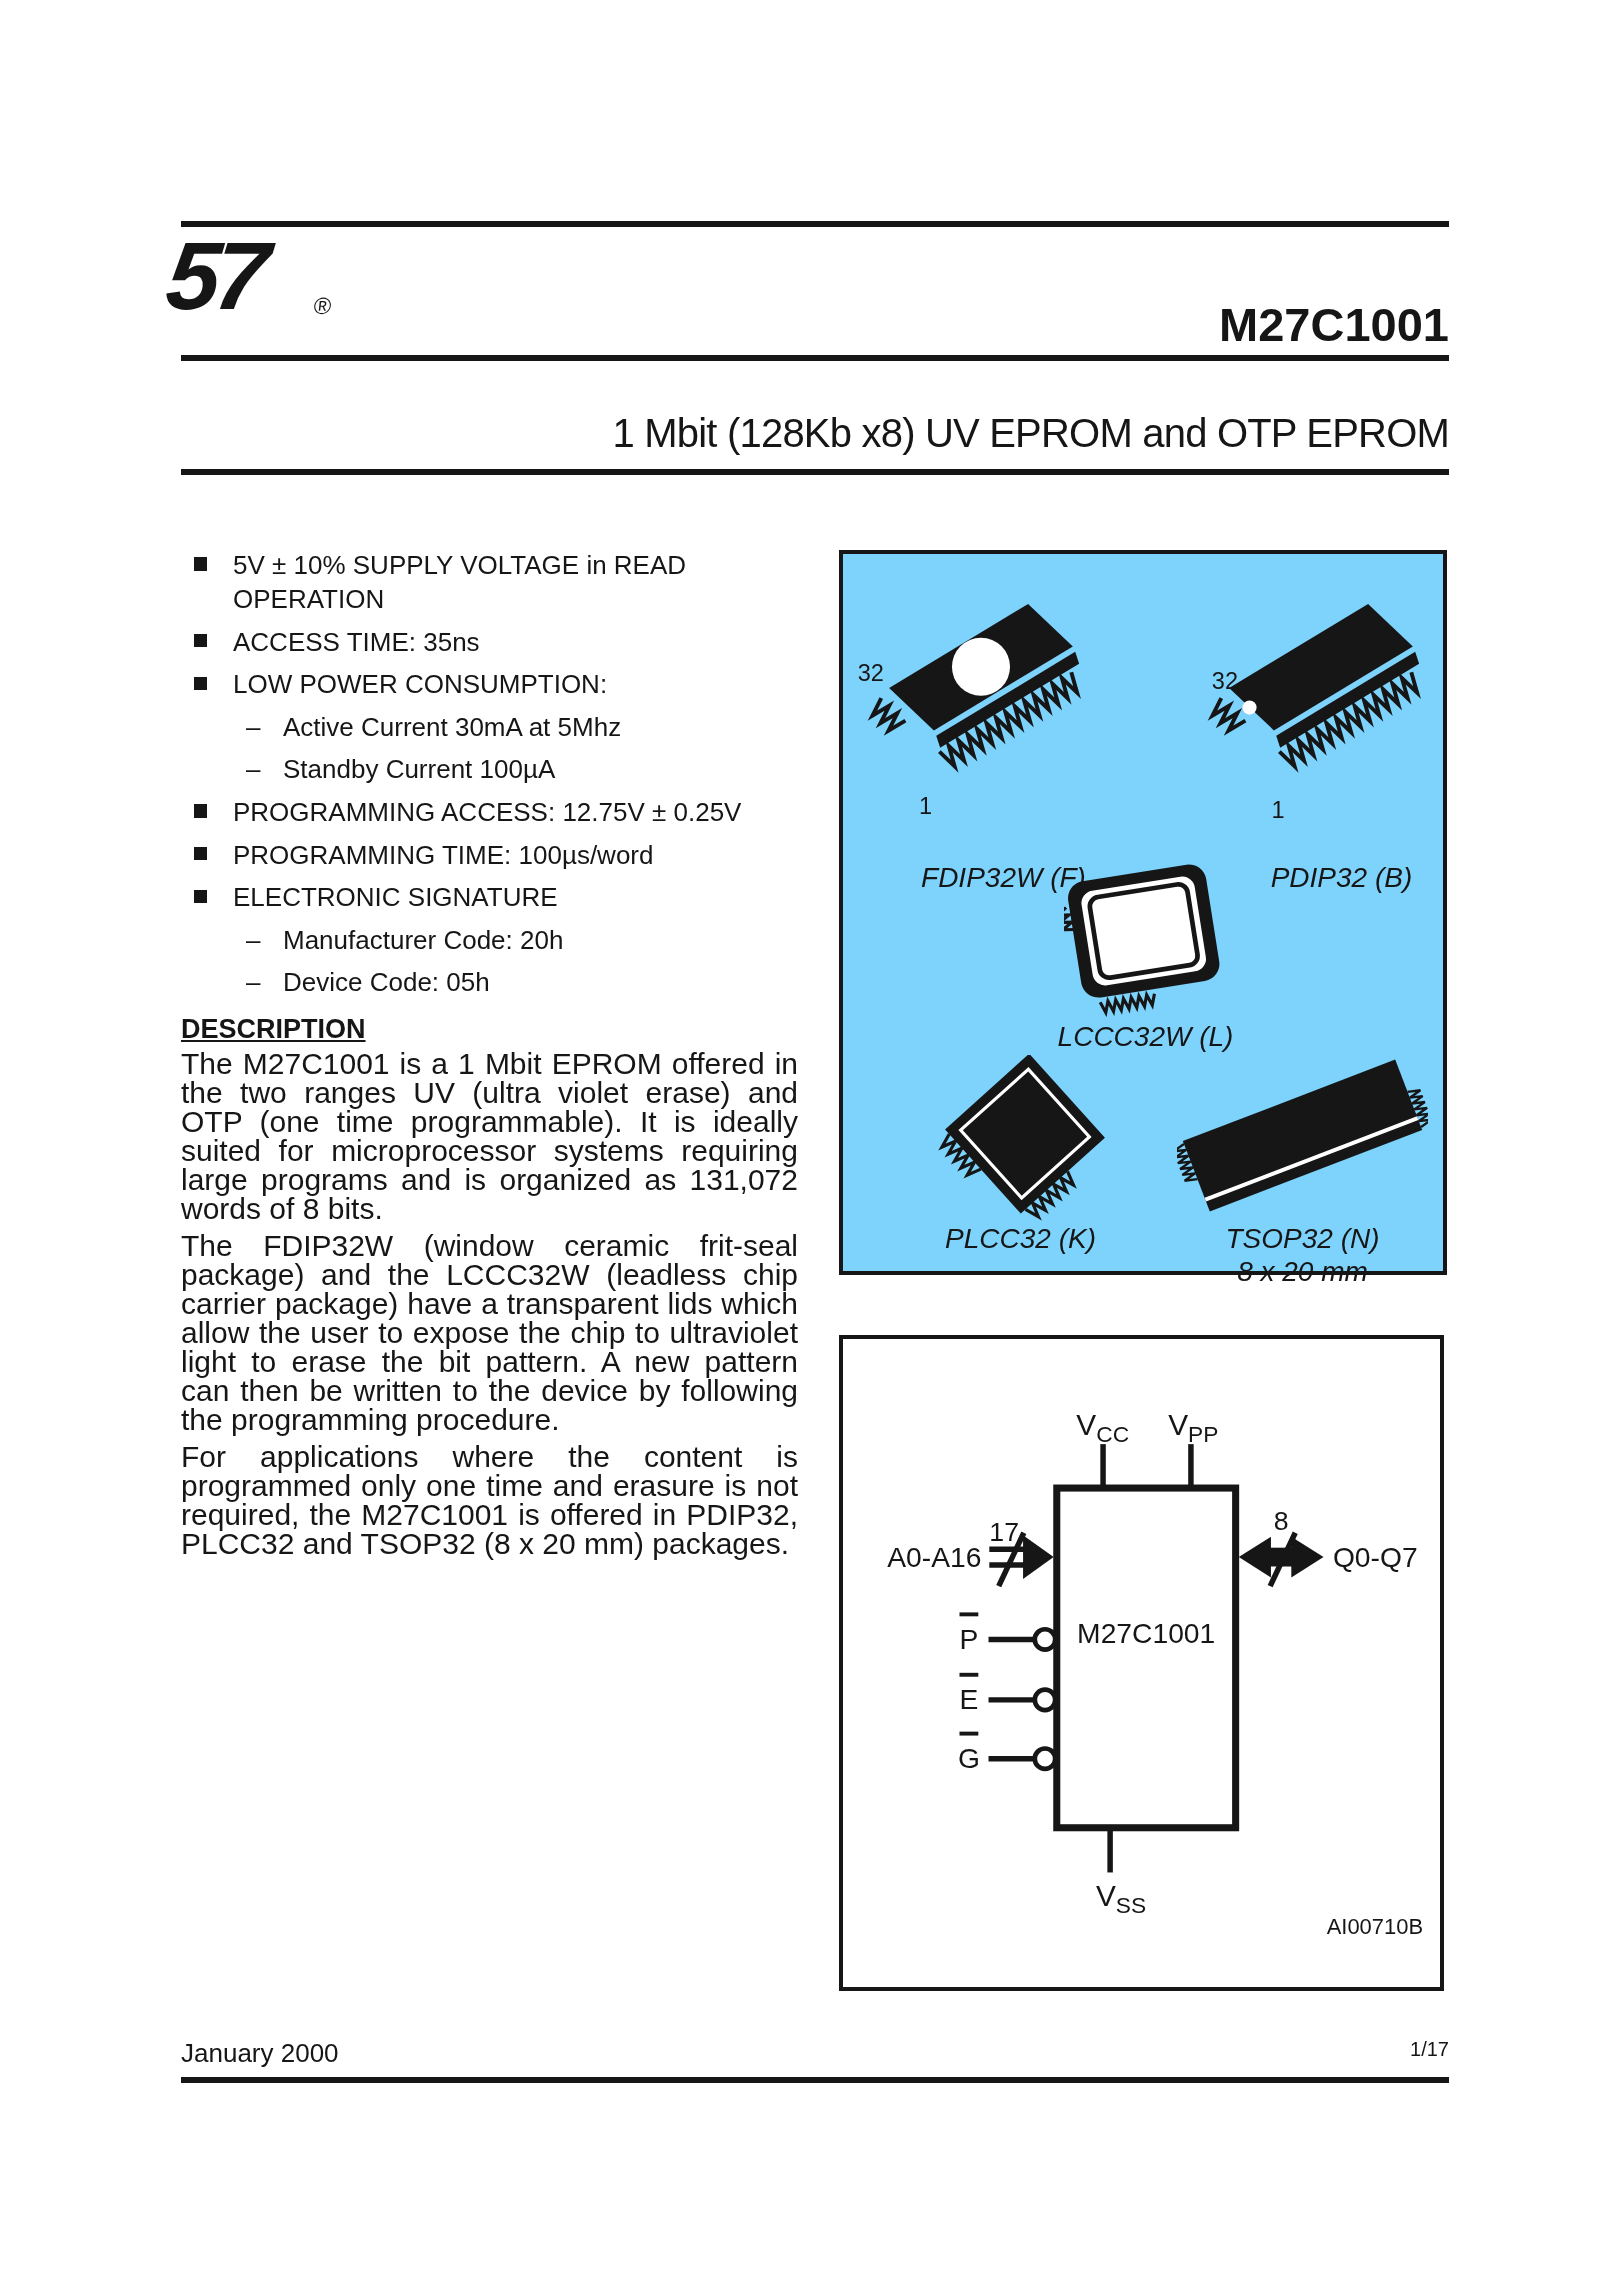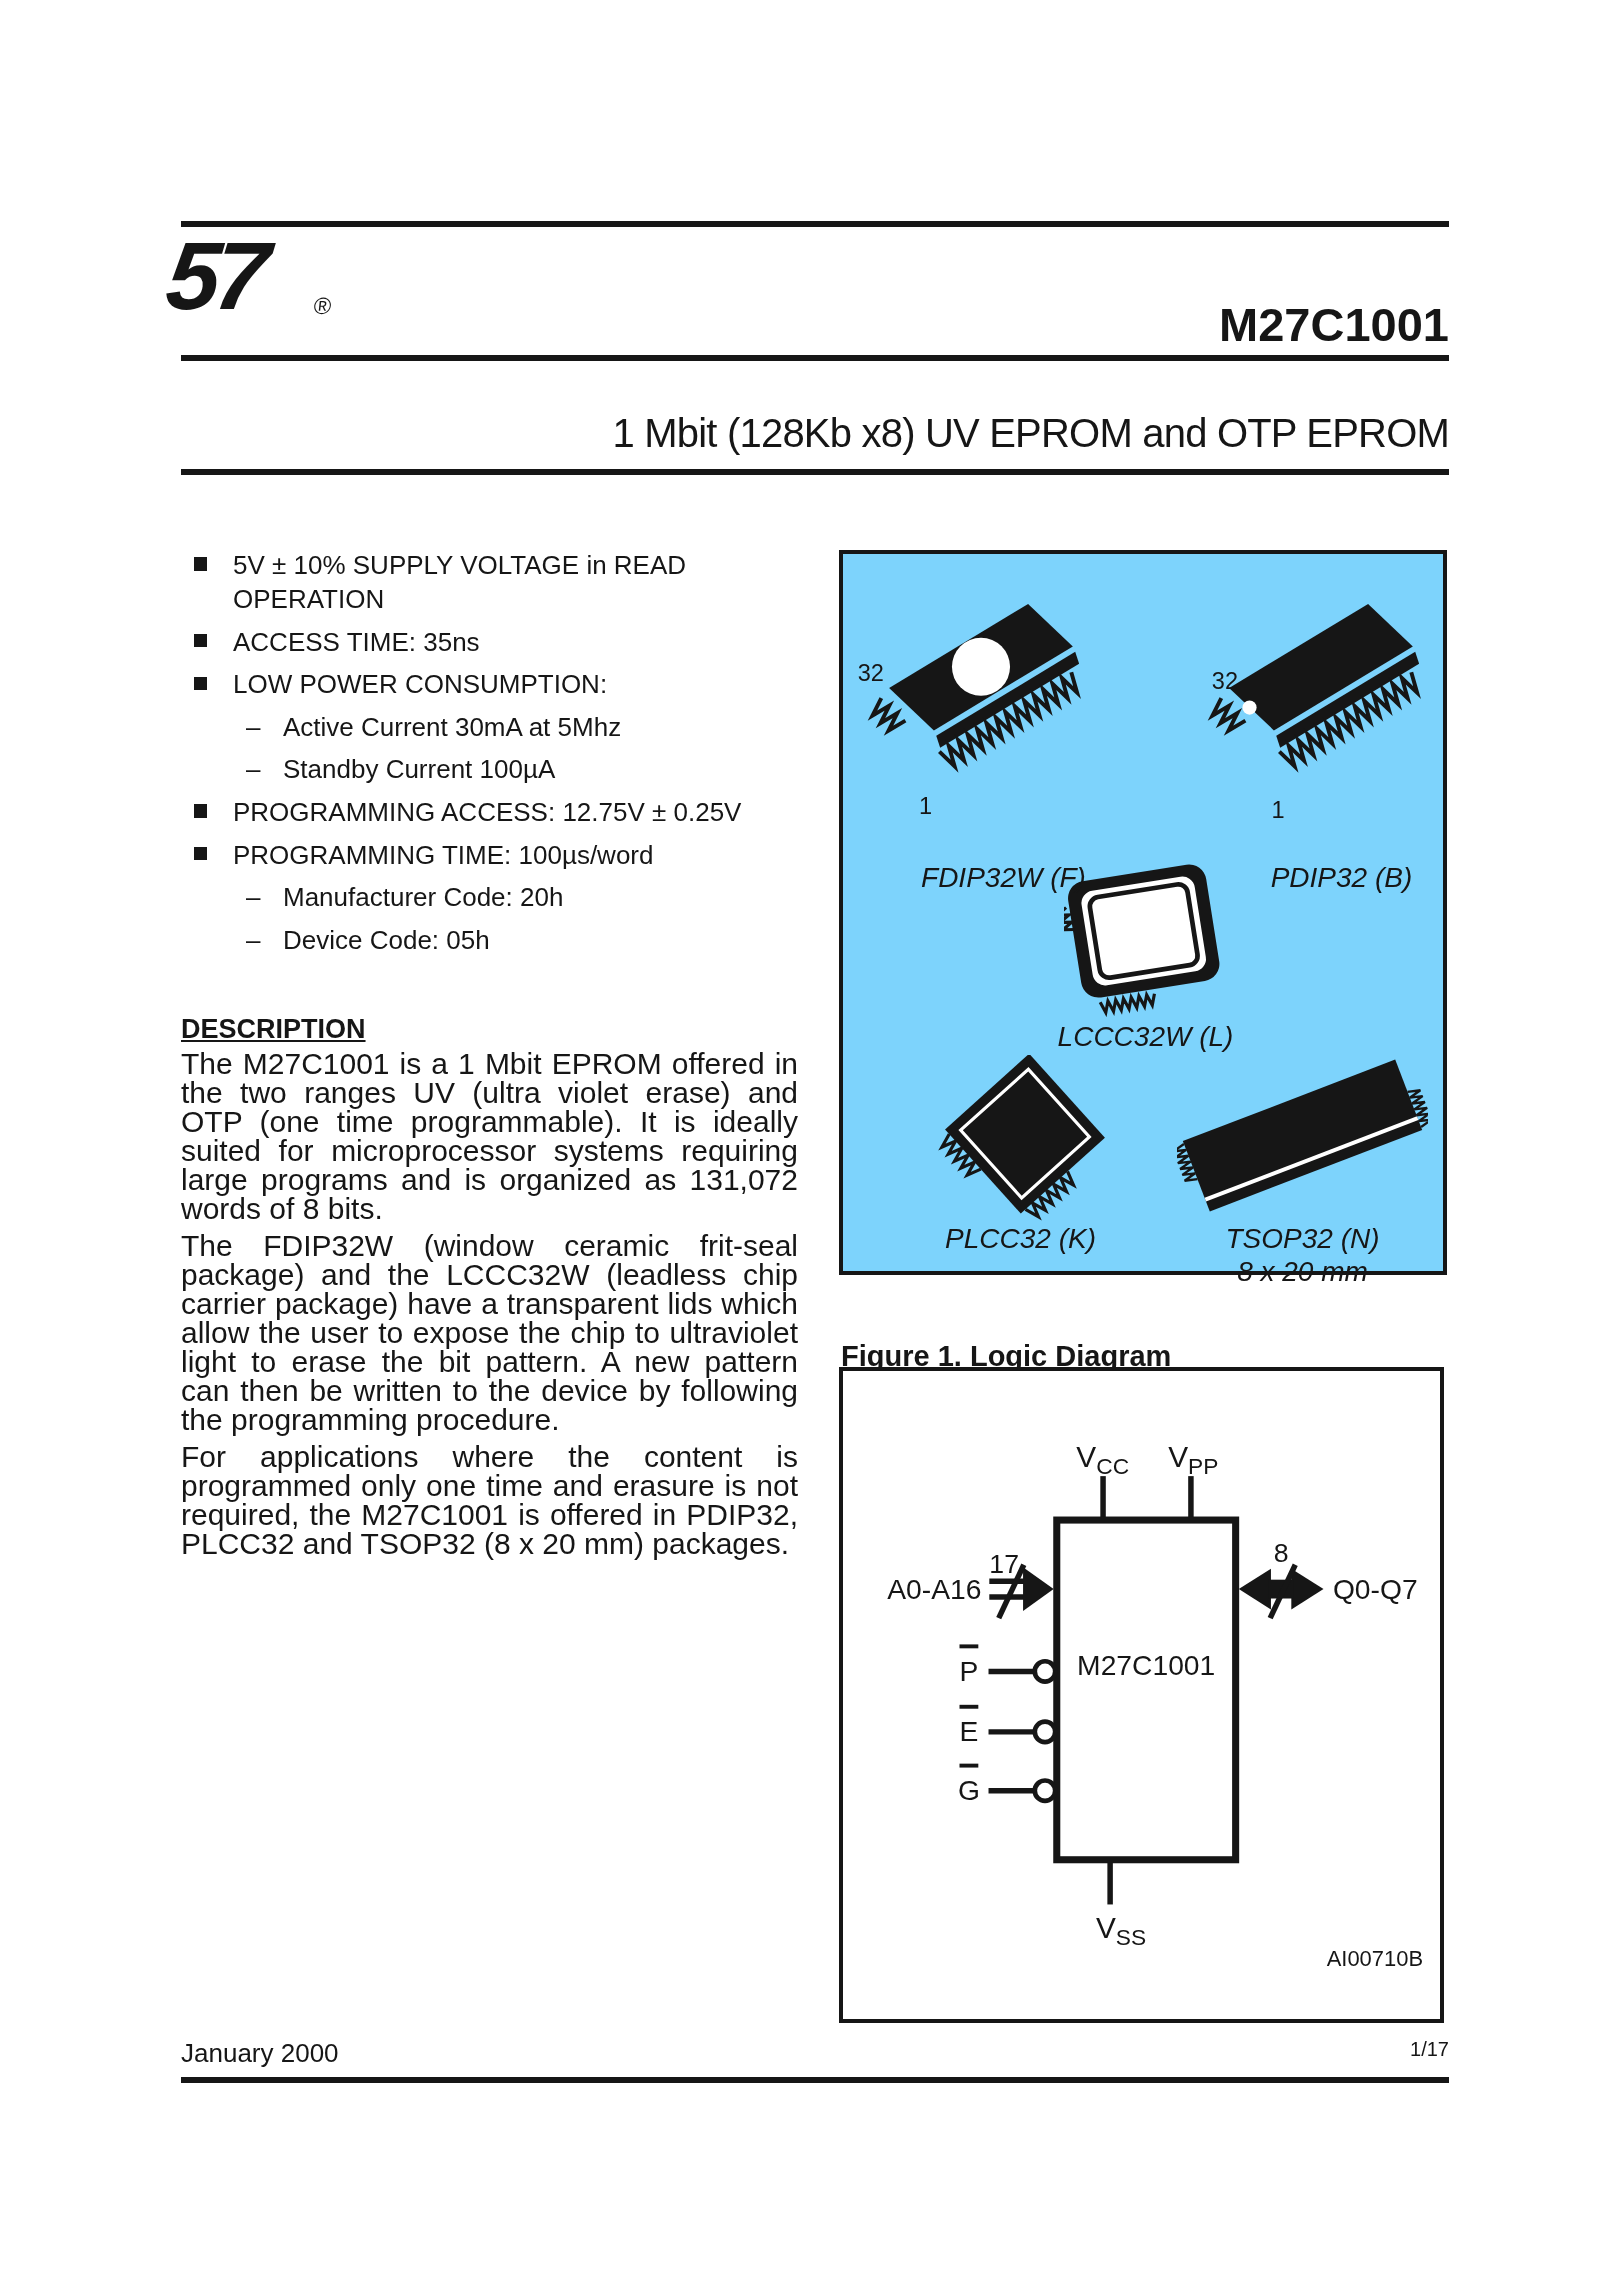--- a/index.html
+++ b/index.html
@@ -59,21 +59,21 @@
   }
   .pkg-label{
     position:absolute;text-align:center;font-size:28px;font-style:italic;
   }
   .fig-heading{
     position:absolute;left:841px;top:1292px;
     font-size:29px;font-weight:700;margin-top:48px;
   }
   .fig-box{
     position:absolute;left:839px;top:1335px;width:597px;height:648px;
-    border:4.7px solid #161616;background:#fff;margin-top:32px;
+    border:4.7px solid #161616;background:#fff;
   }
   .chip{position:absolute;}
   svg text{font-family:"Liberation Sans", sans-serif;fill:#161616;}
   .footer-date{position:absolute;left:181px;top:2038px;font-size:26px;}
   .footer-page{position:absolute;right:173px;top:2038px;font-size:20px;}
 </style>
 </head>
 <body>
 
 <div class="page">
@@ -91,20 +91,21 @@
   <div class="subtitle">1 Mbit (128Kb x8) UV EPROM and OTP EPROM</div>
 
   <ul class="features">
     <li class="bullet"><span class="sq"></span><span>5V ± 10% SUPPLY VOLTAGE in READ OPERATION</span></li>
     <li class="bullet"><span class="sq"></span><span>ACCESS TIME: 35ns</span></li>
     <li class="bullet"><span class="sq"></span><span>LOW POWER CONSUMPTION:</span></li>
     <li class="dash"><span class="dash-mark">–</span><span>Active Current 30mA at 5Mhz</span></li>
     <li class="dash"><span class="dash-mark">–</span><span>Standby Current 100µA</span></li>
     <li class="bullet"><span class="sq"></span><span>PROGRAMMING ACCESS: 12.75V ± 0.25V</span></li>
     <li class="bullet"><span class="sq"></span><span>PROGRAMMING TIME: 100µs/word</span></li>
+    <li class="bullet"><span class="sq"></span><span>ELECTRONIC SIGNATURE</span></li>
     <li class="dash"><span class="dash-mark">–</span><span>Manufacturer Code: 20h</span></li>
     <li class="dash"><span class="dash-mark">–</span><span>Device Code: 05h</span></li>
   </ul>
 
   <div class="descr-heading">DESCRIPTION</div>
   <div class="descr-body">
     <p>The M27C1001 is a 1 Mbit EPROM offered in the two ranges UV (ultra violet erase) and OTP (one time programmable). It is ideally suited for microprocessor systems requiring large programs and is organized as 131,072 words of 8 bits.</p>
     <p>The FDIP32W (window ceramic frit-seal package) and the LCCC32W (leadless chip carrier package) have a transparent lids which allow the user to expose the chip to ultraviolet light to erase the bit pattern. A new pattern can then be written to the device by following the programming procedure.</p>
     <p>For applications where the content is programmed only one time and erasure is not required, the M27C1001 is offered in PDIP32, PLCC32 and TSOP32 (8 x 20 mm) packages.</p>
   </div>

